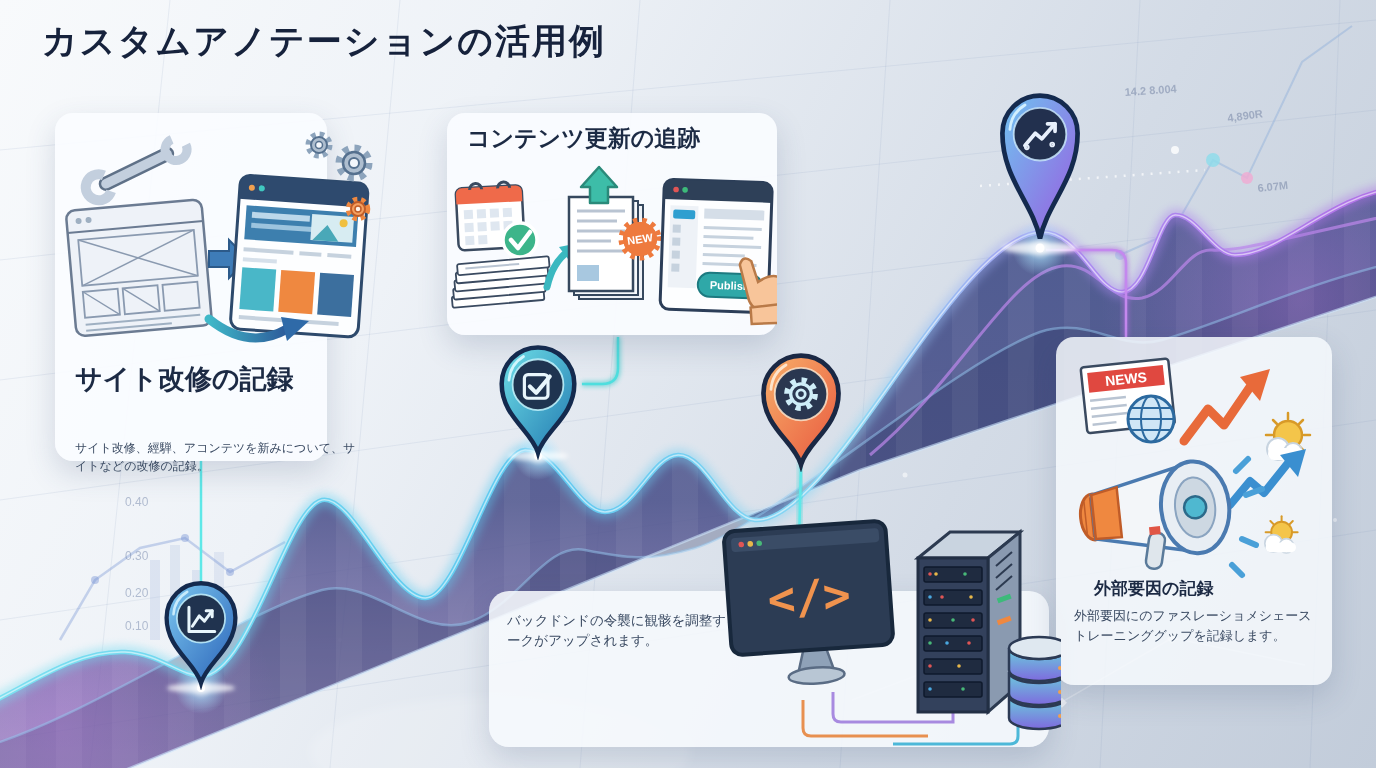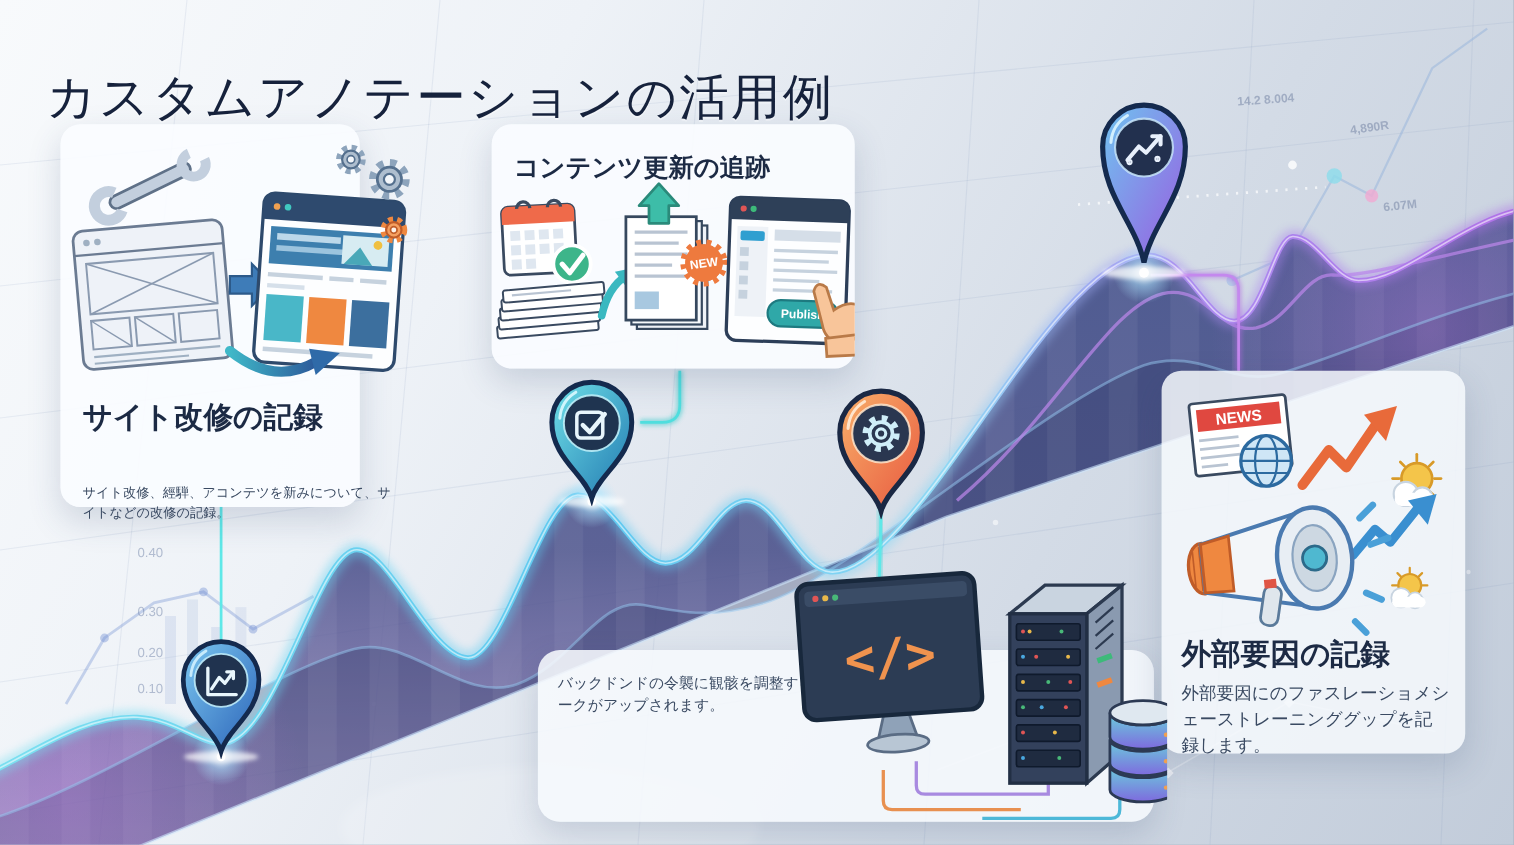--- a/index.html
+++ b/index.html
@@ -4,44 +4,43 @@
 <style>
   html,body{margin:0;padding:0;background:#aeb8c6;}
   .stage{
     position:relative;width:1376px;height:768px;overflow:hidden;
     font-family:"Liberation Sans","DejaVu Sans",sans-serif;
     background:linear-gradient(118deg,#f8fafc 0%,#eef2f7 30%,#d3dbe6 68%,#c2ccda 100%);
   }
   .bg-svg{position:absolute;left:0;top:0;z-index:1;}
   .page-title{
     position:absolute;left:42px;top:18px;z-index:8;
-    font-size:45px;font-weight:400;letter-spacing:2px;color:#16223c;
+    font-size:35px;font-weight:700;letter-spacing:2px;color:#16223c;
     text-shadow:0 1px 0 rgba(255,255,255,.4);
-    margin-top:41px;
   }
   .card{
     position:absolute;background:rgba(250,252,255,.93);border-radius:18px;
     box-shadow:0 12px 30px rgba(50,70,110,.18);z-index:5;
   }
   .card h2{margin:0;color:#1c2a44;font-weight:800;}
   .card p{margin:6px 0 0 0;color:#3a4a62;line-height:1.5;}
   #card-site{left:55px;top:113px;width:272px;height:348px;}
   #card-site .txt{position:absolute;left:20px;top:248px;width:286px;}
   #card-site h2{font-size:27px;}
   #card-site p{font-size:12px;margin-top:42px;}
   #card-content{left:447px;top:113px;width:330px;height:222px;}
-  #card-content h2{font-size:23px;padding:24px 0 0 20px;}
+  #card-content h2{font-size:23px;padding:10px 0 0 20px;}
   #card-tech{left:489px;top:591px;width:560px;height:156px;border-radius:20px;background:rgba(246,249,253,.88);}
   #card-tech .txt{position:absolute;left:18px;top:14px;width:250px;}
   #card-tech h2{font-size:24px;}
   #card-tech p{font-size:13.5px;}
   #card-external{left:1056px;top:337px;width:276px;height:348px;background:rgba(246,249,253,.85);}
   #card-external .txt{position:absolute;left:18px;top:240px;width:244px;}
-  #card-external h2{font-size:27px;}
-  #card-external p{font-size:16px;}
+  #card-external h2{font-size:17px;margin-left:20px;}
+  #card-external p{font-size:13px;}
   .illu{position:absolute;}
   .pin{position:absolute;z-index:7;}
   #illu-tech{left:713px;top:500px;z-index:6;}
 </style>
 </head>
 <body>
 
 <div class="stage">
 
   <svg class="bg-svg" width="1376" height="768" viewBox="0 0 1376 768">

